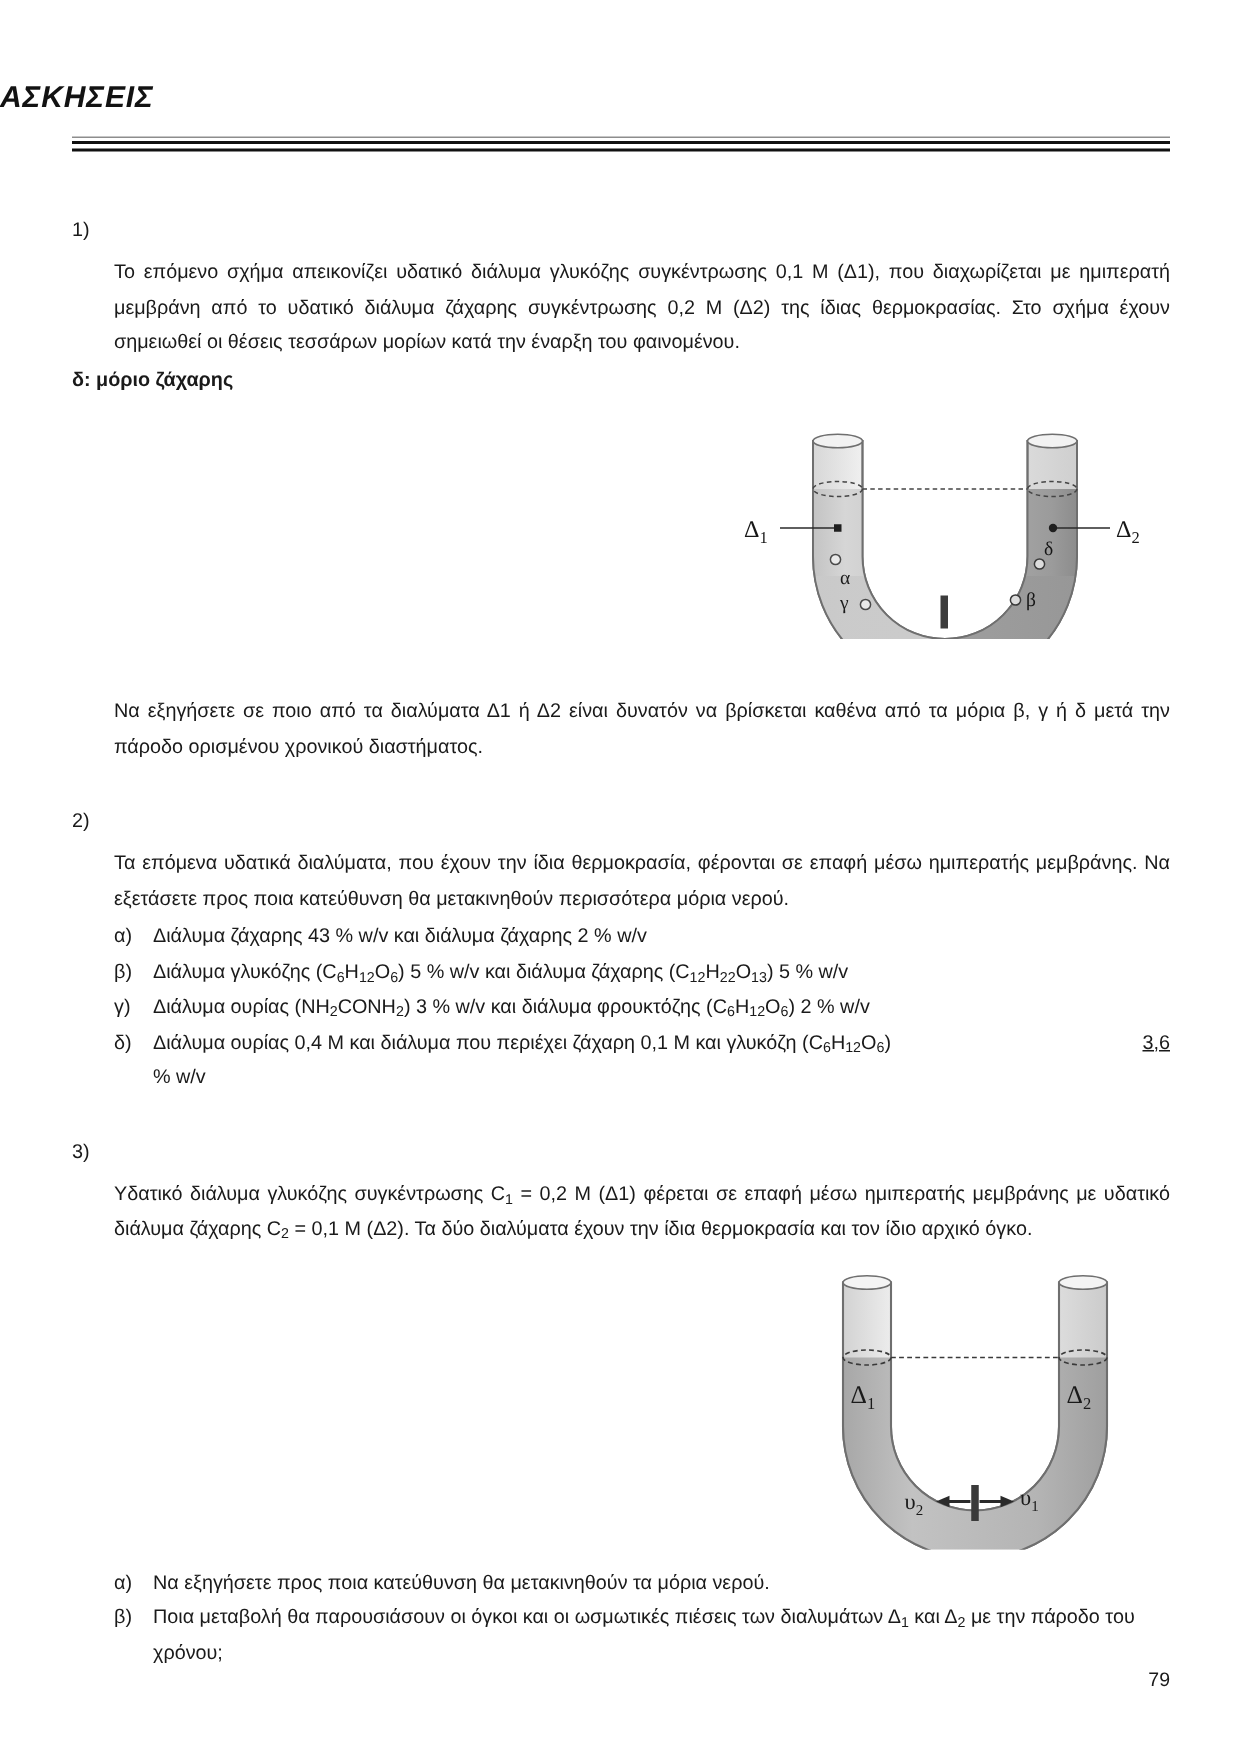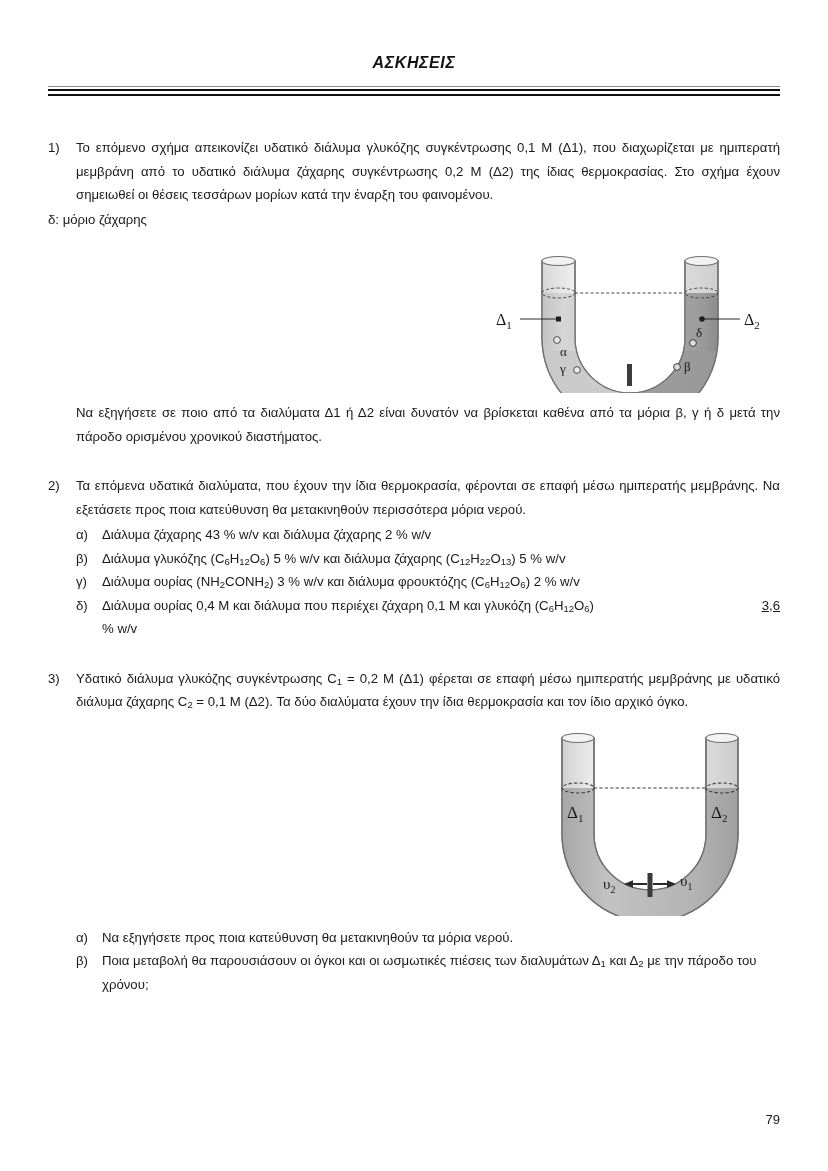--- a/index.html
+++ b/index.html
@@ -19,24 +19,24 @@
   .page {
     position: relative;
     width: 828px;
     height: 1171px;
     box-sizing: border-box;
     padding: 0;
   }
 
   
   .doc-title {
-    text-align: center;
+    text-align: left;
     font-weight: bold;
     font-style: italic;
-    font-size: 16px;
+    font-size: 20px;
     letter-spacing: 0.6px;
     margin: 0;
     padding-top: 54px;
     color: #121212;
   }
   .rule-stack {
     margin: 14px 48px 0 48px;
   }
   .rule-thin-gray {
     height: 1px;
@@ -74,31 +74,32 @@
     line-height: 1.78;
     color: #1a1a1a;
   }
   .qbody {
     flex: 1 1 auto;
     font-size: 13.2px;
     line-height: 1.78;
     text-align: justify;
     text-justify: inter-word;
     color: #1a1a1a;
+    margin-top: 28px;
   }
 
   .legend-row {
     display: flex;
     font-size: 13.2px;
     line-height: 1.78;
     margin-top: 1px;
   }
   .legend-row .lg1 { width: 258px; flex: 0 0 258px; }
   .legend-row .lg2 { width: 260px; flex: 0 0 260px; }
-  .legend-row .lg3 { flex: 1 1 auto; }
+  .legend-row .lg3 { flex: 1 1 auto; font-weight: bold; }
 
   .sub-list {
     margin-top: 2px;
   }
   .sub-item {
     display: flex;
     align-items: flex-start;
     font-size: 13.2px;
     line-height: 1.78;
   }

